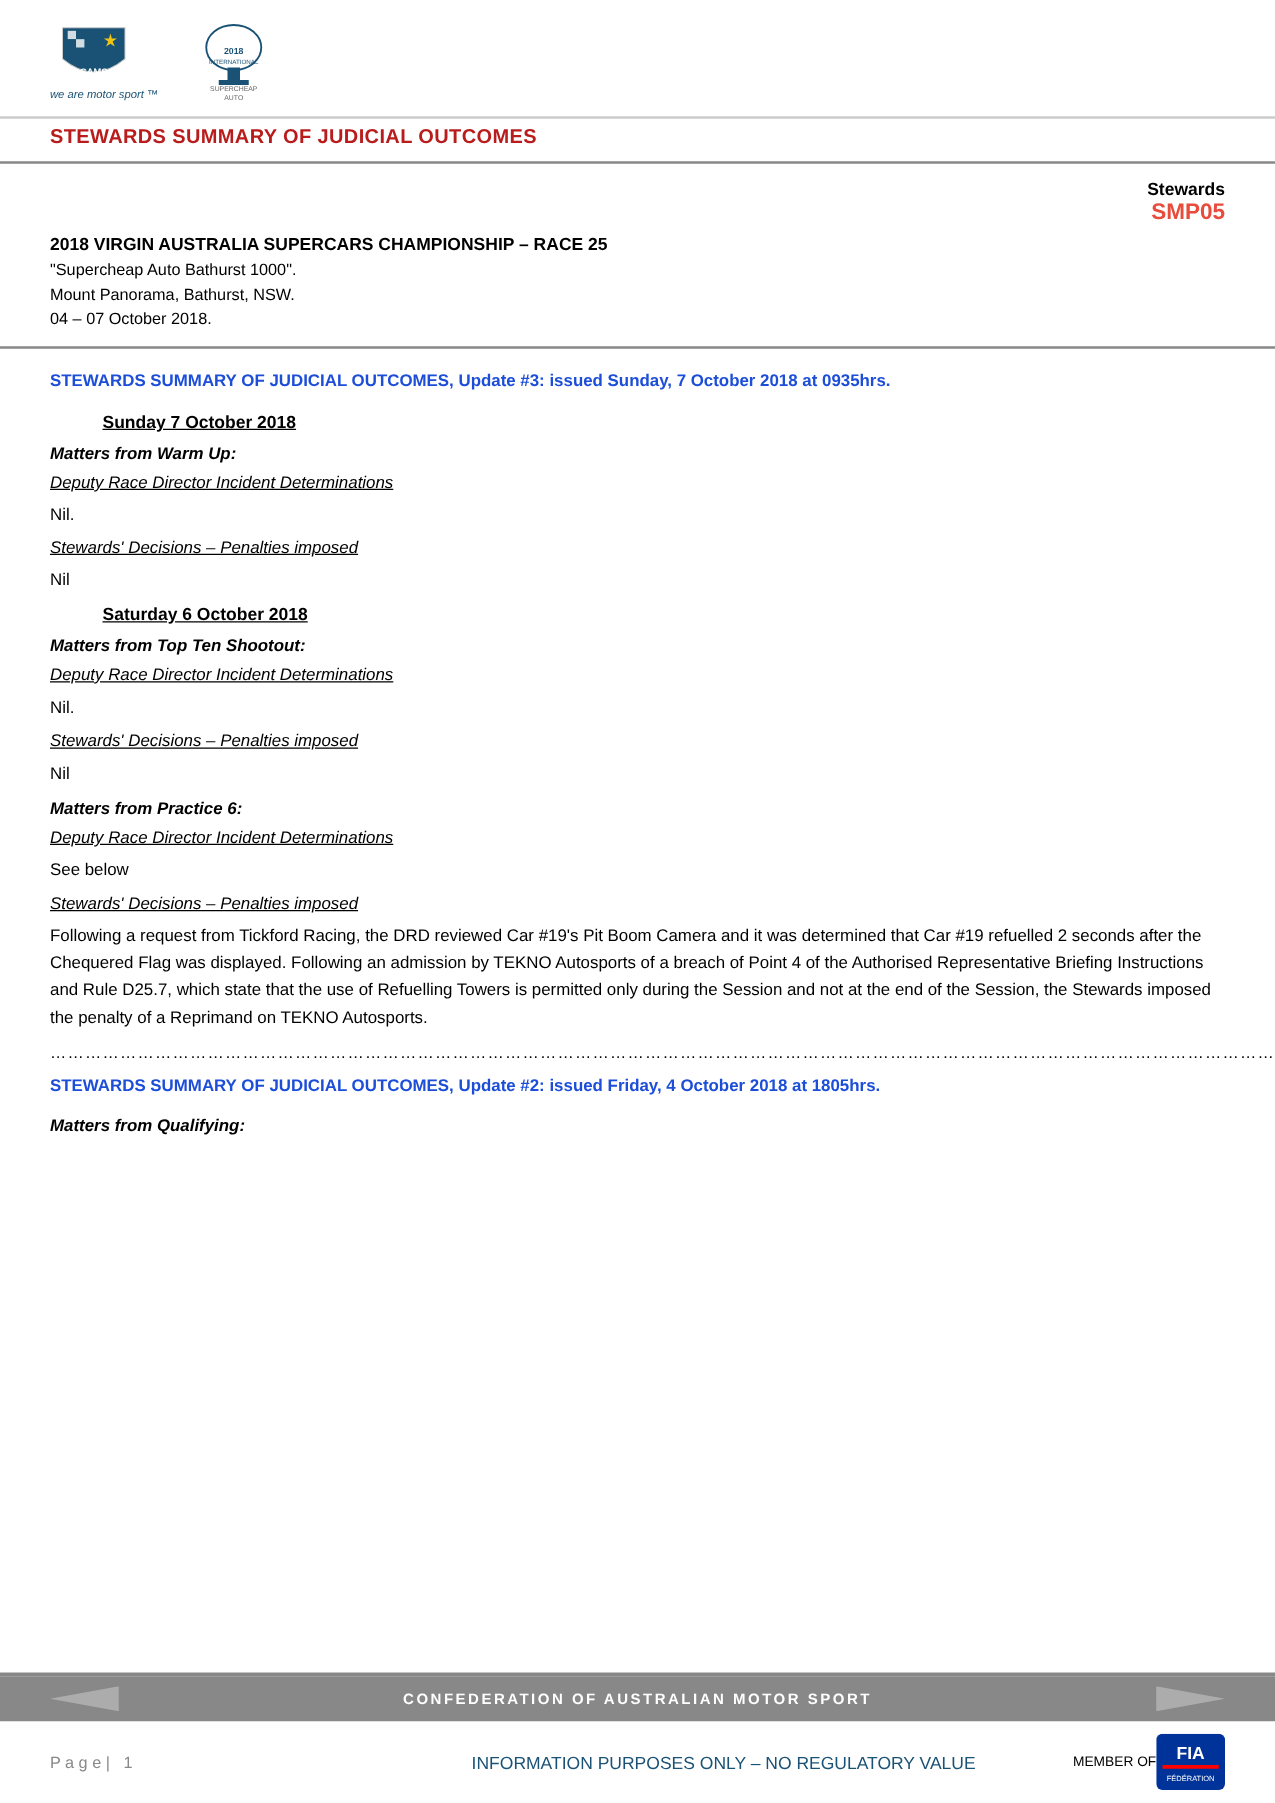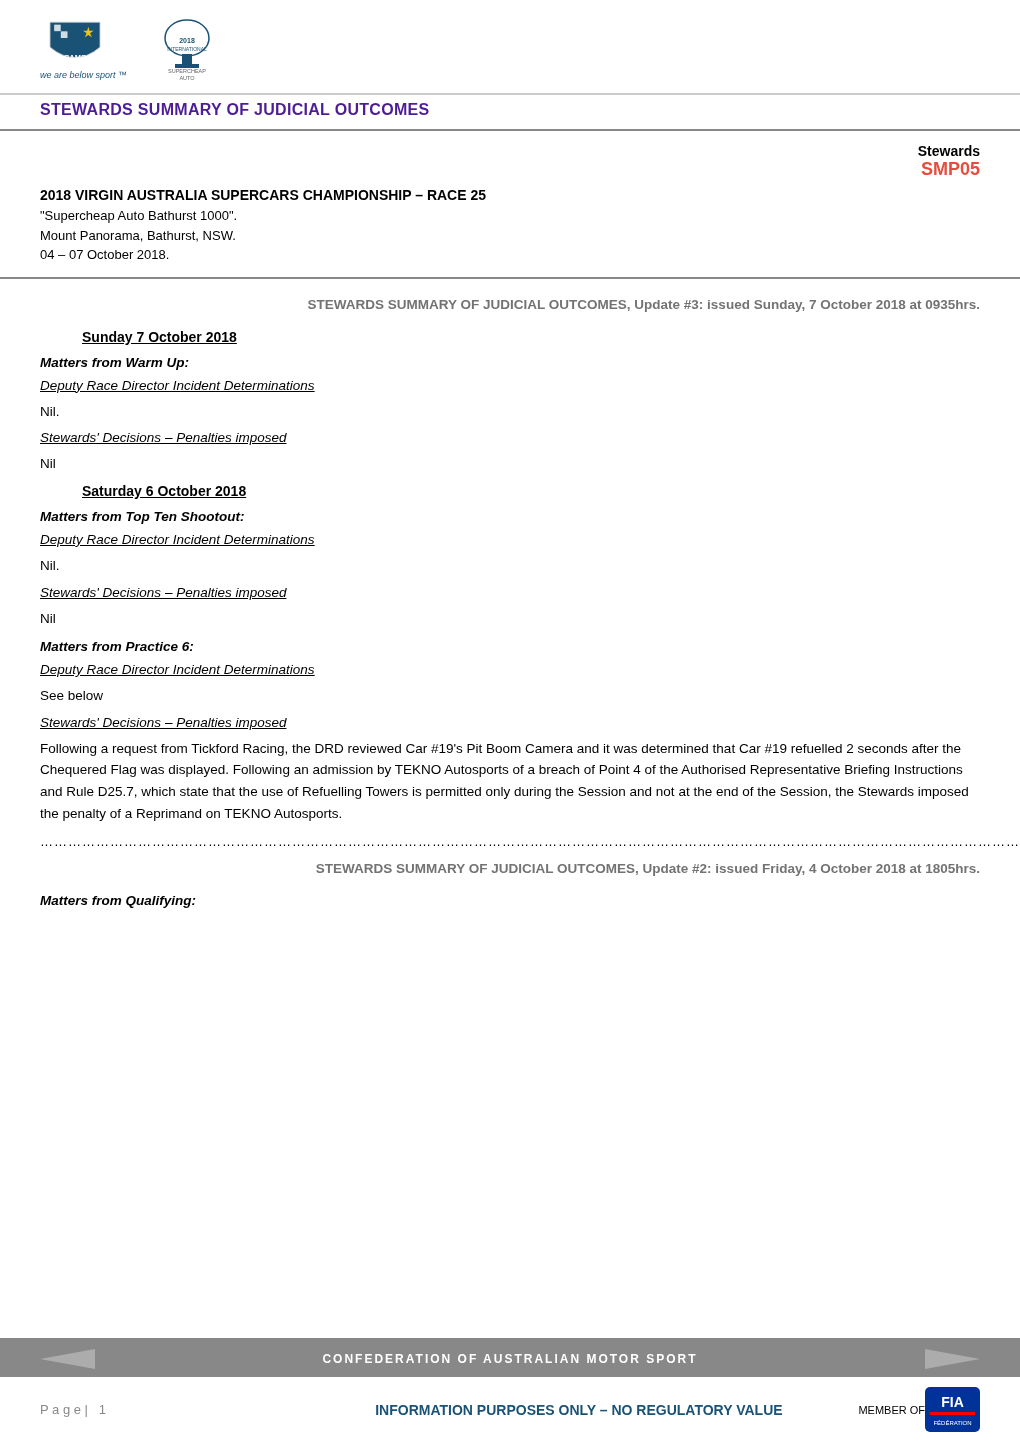--- a/index.html
+++ b/index.html
@@ -31,21 +31,21 @@
 
     
     .title-bar {
       padding: 6px 40px 10px 40px;
       border-top: 2px solid #ccc;
     }
 
     .title-bar h1 {
       font-size: 16px;
       font-weight: bold;
-      color: #4c1d95;
+      color: #b91c1c;
       letter-spacing: 0.3px;
     }
 
     
     .info-section {
       padding: 12px 40px;
       display: flex;
       border-top: 2px solid #888;
       border-bottom: 2px solid #888;
       background: #fff;
@@ -84,26 +84,25 @@
       color: #e74c3c;
     }
 
     
     .main-content {
       padding: 16px 40px;
       flex: 1;
     }
 
     .update-header {
-      color: #737373;
+      color: #1d4ed8;
       font-weight: bold;
       font-size: 13.5px;
       margin-bottom: 14px;
       line-height: 1.5;
-      text-align: right;
     }
 
     .section-date {
       font-size: 14px;
       font-weight: bold;
       text-decoration: underline;
       margin-bottom: 10px;
       margin-top: 8px;
       margin-left: 42px;
     }
@@ -169,21 +168,21 @@
     }
 
     .footer-page {
       font-size: 13px;
       color: #888;
       flex: 1;
     }
 
     .footer-info {
       font-size: 14px;
-      font-weight: bold;
+      font-weight: normal;
       color: #1a5276;
       flex: 2;
       text-align: center;
     }
 
     .footer-member-of {
       font-size: 11px;
       text-align: center;
     }
 
@@ -226,21 +225,21 @@
 
         <rect x="15" y="8" width="8" height="8" fill="#fff" opacity="0.8"></rect>
         <rect x="23" y="8" width="8" height="8" fill="#1a5276" opacity="0.8"></rect>
         <rect x="15" y="16" width="8" height="8" fill="#1a5276" opacity="0.8"></rect>
         <rect x="23" y="16" width="8" height="8" fill="#fff" opacity="0.8"></rect>
 
         <polygon points="55,10 57,17 64,17 58,21 61,28 55,24 49,28 52,21 46,17 53,17" fill="#f1c40f" transform="scale(0.7) translate(25,5)"></polygon>
 
         <text x="40" y="50" text-anchor="middle" fill="#fff" font-size="9" font-weight="bold" font-family="Arial">CAMS</text>
       </svg>
-      <span class="cams-text">we are below sport ™</span>
+      <span class="cams-text">we are motor sport ™</span>
     </div>
 
     <div class="series-logo-container">
       <svg width="80" height="65" viewBox="0 0 80 65" xmlns="http://www.w3.org/2000/svg">
 
         <ellipse cx="40" cy="20" rx="22" ry="18" fill="none" stroke="#1a5276" stroke-width="1.5"></ellipse>
         <rect x="35" y="36" width="10" height="10" fill="#1a5276"></rect>
         <rect x="28" y="46" width="24" height="4" fill="#1a5276"></rect>
 
         <text x="40" y="25" text-anchor="middle" fill="#1a5276" font-size="7" font-family="Arial" font-weight="bold">2018</text>

